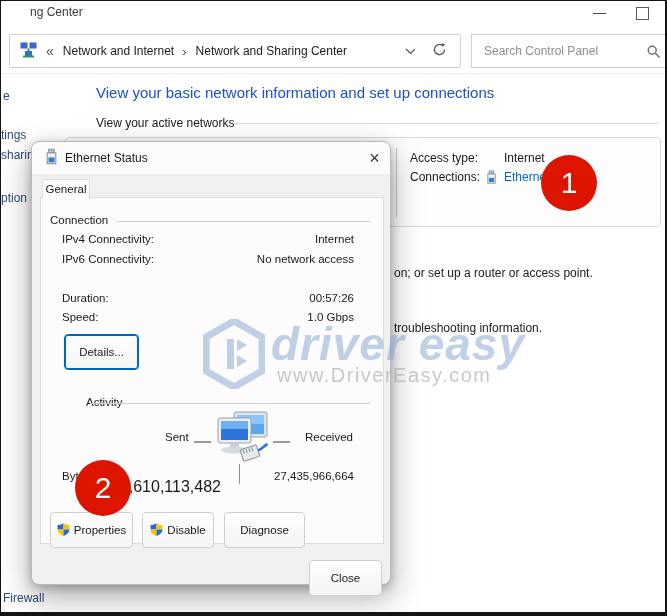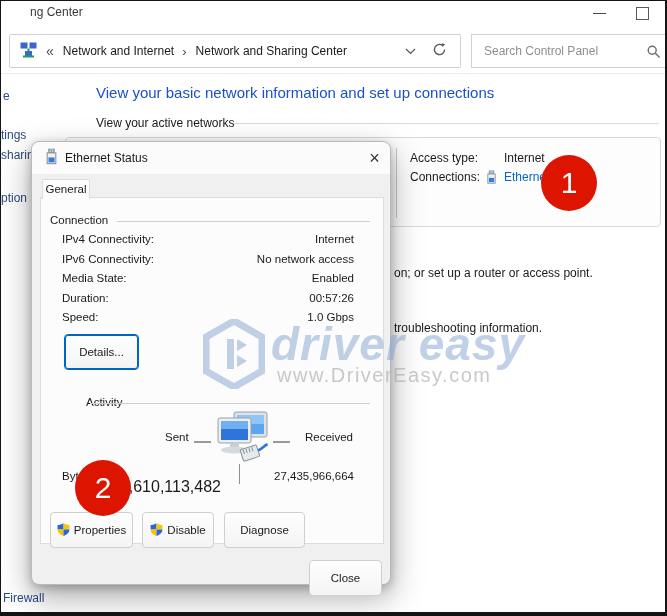--- a/index.html
+++ b/index.html
@@ -203,24 +203,20 @@
       <span class="grp-label" style="left:9px;top:16px;">Connection</span>
       <div class="grp-line" style="left:76px;top:23px;width:253px;"></div>
 
       <div class="conn-row" style="top:35px;">
         <span class="lab">IPv4 Connectivity:</span>
         <span class="val">Internet</span>
       </div>
       <div class="conn-row" style="top:55px;">
         <span class="lab">IPv6 Connectivity:</span>
         <span class="val">No network access</span>
-      </div>
-      <div class="conn-row" style="top:74px;">
-        <span class="lab">Media State:</span>
-        <span class="val">Enabled</span>
       </div>
       <div class="conn-row" style="top:94px;text-align:right;">
         <span class="lab">Duration:</span>
         <span class="val">00:57:26</span>
       </div>
       <div class="conn-row" style="top:113px;">
         <span class="lab">Speed:</span>
         <span class="val">1.0 Gbps</span>
       </div>
 

